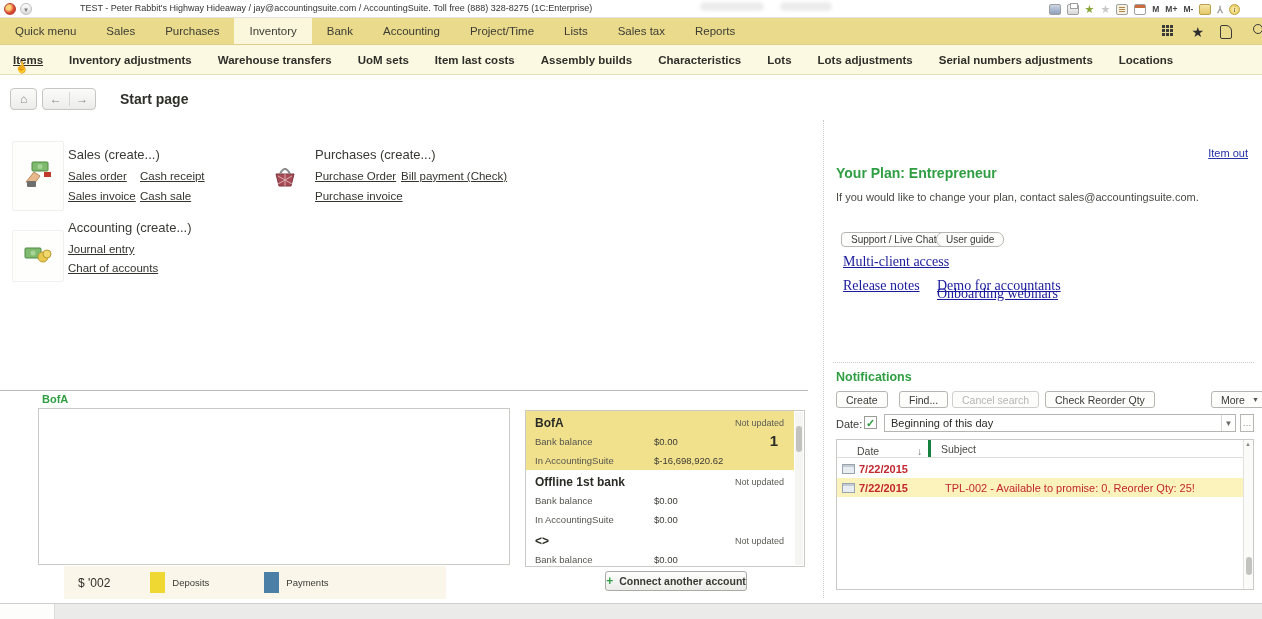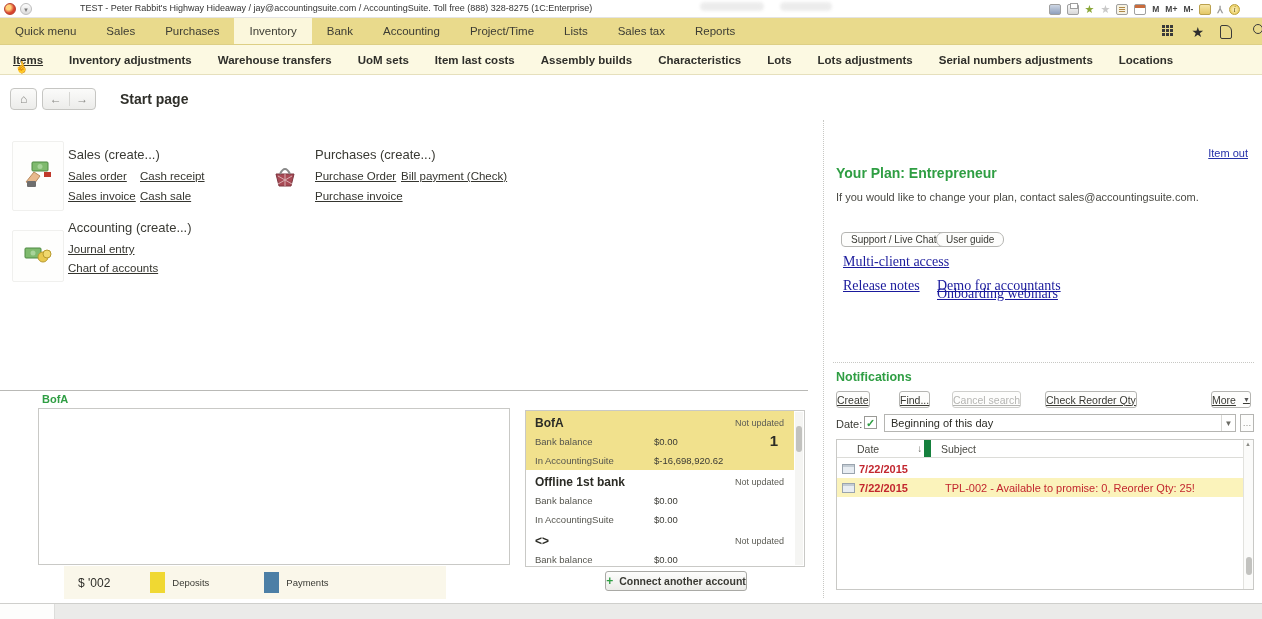--- a/index.html
+++ b/index.html
@@ -85,31 +85,31 @@
   .bank-lbl { font-size:9.5px; color:#55554e; }
   .bank-val { font-size:9.5px; color:#3a3a34; }
   .bank-badge { font-size:15px; font-weight:bold; color:#2c2c26; }
   .bank-scroll { position:absolute; right:1px; top:1px; bottom:1px; width:8px; background:#f5f5f3; }
   .bank-thumb { position:absolute; right:1px; top:14px; width:6px; height:26px; background:#c2c2bf; border-radius:3px; }
   .connect-btn { left:605px; top:571px; width:142px; height:20px; border:1px solid #a9a9a5; border-radius:3px; background:linear-gradient(#fdfdfc,#ebebe8); display:flex; align-items:center; justify-content:center; gap:6px; font-size:10.5px; font-weight:bold; color:#3a3a34; }
   .plus { color:#2f9e43; font-weight:bold; font-size:12px; }
 
   
   .notif-heading { left:836px; top:370px; font-size:12.5px; font-weight:bold; color:#2f9e43; }
-  .nbtn { position:absolute; top:391px; height:17px; border:1px solid #b5b5b2; border-radius:3px; background:#fdfdfc; font-size:10.5px; color:#3a3a34; display:inline-flex; align-items:center; padding:0 0;text-decoration:underline; }
+  .nbtn { position:absolute; top:391px; height:17px; border:1px solid #b5b5b2; border-radius:3px; background:#fdfdfc; font-size:10.5px; color:#3a3a34; display:inline-flex; align-items:center; padding:0 9px; }
   .nbtn.disabled { color:#b5b5b2; border-color:#cfcfcc; }
   .date-label { left:836px; top:418px; font-size:11px; color:#3a3a34; }
   .checkbox { left:864px; top:416px; width:13px; height:13px; border:1px solid #9a9a96; background:#fff; color:#2f9e43; font-size:11px; line-height:12px; text-align:center; font-weight:bold; }
   .date-input { left:884px; top:414px; width:352px; height:18px; border:1px solid #b5b5b2; background:#fff; display:flex; align-items:center; }
   .date-input input { flex:1; border:0; outline:0; font-size:11px; color:#2c2c26; padding:0 6px; font-family:"Liberation Sans",sans-serif; background:transparent; }
   .dd-arrow { width:14px; height:100%; border-left:1px solid #d8d8d5; color:#6a6a64; font-size:8px; display:flex; align-items:center; justify-content:center; }
   .dots-btn { left:1240px; top:414px; width:14px; height:18px; border:1px solid #b5b5b2; background:#fdfdfc; color:#8a8a84; font-size:9px; display:flex; align-items:center; justify-content:center; }
   .notif-table { left:836px; top:439px; width:418px; height:151px; border:1px solid #c9c9c6; background:#fff; }
   .nt-header { position:absolute; left:0; top:0; right:10px; height:18px; border-bottom:1px solid #dcdcd8; display:flex; align-items:center; font-size:10.5px; color:#4a4a44; }
-  .nt-col-date { width:94px; padding-left:20px; display:flex; align-items:center; gap:38px; border-right:7px solid #15803d; height:100%; }
+  .nt-col-date { width:94px; padding-left:20px; display:flex; align-items:flex-end; gap:38px; border-right:3px solid #15803d; height:100%; }
   .nt-col-subj { padding-left:10px; }
   .nt-row { position:absolute; left:0; right:10px; height:19px; display:flex; align-items:center; font-size:11px; color:#c2262e; }
   .nt-row .ric { width:13px; height:10px; margin:0 4px 0 5px; border:1px solid #9aa4ae; background:#e8edf2; box-shadow:inset 0 2px 0 #c3ccd4; }
   .nt-date { width:72px; font-weight:bold; }
   .nt-subj { padding-left:14px; white-space:nowrap; }
   .nt-row.selected { background:#fbf3bb; }
   .nt-scroll { position:absolute; right:0; top:0; bottom:0; width:10px; border-left:1px solid #e2e2de; background:#fbfbfa; }
   .nt-scroll .up { position:absolute; top:1px; left:1px; font-size:6px; color:#8a8a84; }
   .nt-thumb { position:absolute; left:2px; bottom:14px; width:6px; height:18px; background:#c2c2bf; border-radius:3px; }
 

